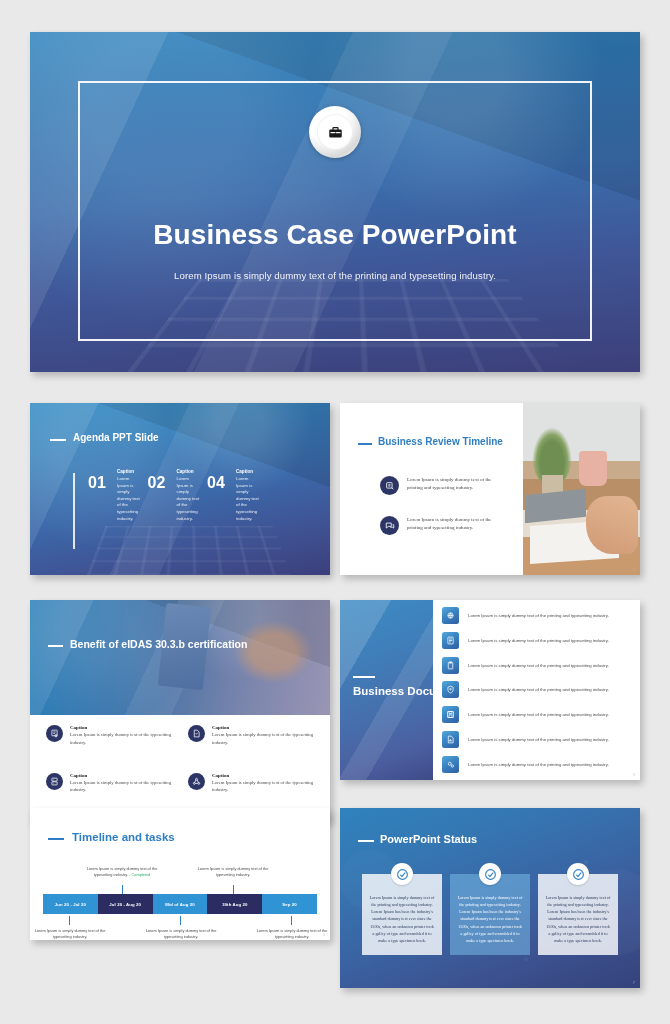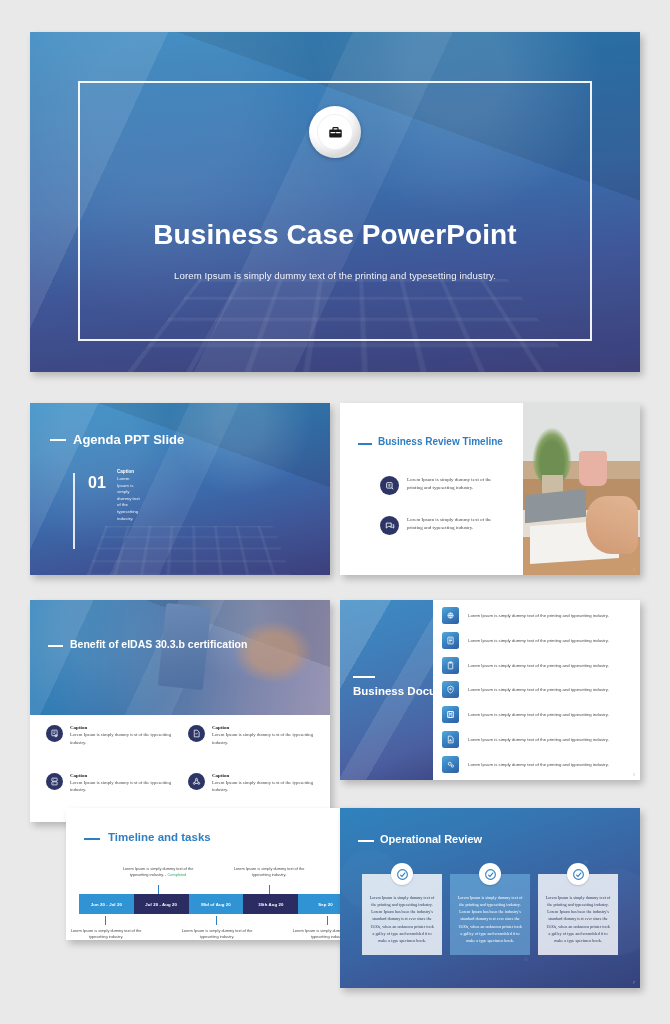--- a/index.html
+++ b/index.html
@@ -71,21 +71,21 @@
   #s1 .sub {
     position:absolute; left:0; right:0; top:70%;
     text-align:center; color:rgba(255,255,255,.93);
     font-size:9.6px; letter-spacing:.1px;
   }
 
   
   #s2 { left:30px; top:403px; width:300px; height:172px;
         background: linear-gradient(168deg,#2f8ac4 0%,#3480bb 22%,#3b6aab 52%,#3f5495 76%,#3c3f7c 100%); }
   #s2 .dash { position:absolute; left:20px; top:36px; width:16px; height:2px; background:#fff; }
-  #s2 .title { position:absolute; left:43px; top:29px; color:#fff; font-size:13px; font-weight:bold; }
+  #s2 .title { position:absolute; left:43px; top:29px; color:#fff; font-size:10px; font-weight:bold; }
   #s2 .vbar { position:absolute; left:43px; top:70px; width:1.6px; height:76px; background:rgba(255,255,255,.85); }
   #s2 .grid { position:absolute; left:58px; top:66px; right:10px; bottom:14px;
               display:grid; grid-template-columns:1fr 1fr 1fr 1fr; grid-template-rows:1fr 1fr; column-gap:6px; row-gap:6px; }
   #s2 .item { display:flex; gap:7px; align-items:flex-start; }
   #s2 .num { color:#fff; font-size:16px; font-weight:bold; line-height:1; padding-top:6px; min-width:22px; }
   #s2 .cap { color:#fff; font-size:4.6px; font-weight:bold; margin-bottom:2px; }
   #s2 .txt { color:rgba(255,255,255,.88); font-size:4.4px; line-height:1.5; max-width:88px; }
 
   
   #s3 { left:340px; top:403px; width:300px; height:172px; background:#fff; }
@@ -140,21 +140,21 @@
   #s5 .title { position:absolute; left:13px; top:84px; color:#fff; font-size:11.5px; font-weight:bold; line-height:1.35; }
   #s5 .list { position:absolute; left:34%; top:7px; right:14px; bottom:7px;
               display:flex; flex-direction:column; justify-content:space-between; }
   #s5 .row { display:flex; gap:9px; align-items:center; }
   #s5 .sicon { width:17px; height:17px; border-radius:2.5px; flex:0 0 auto;
      background: linear-gradient(150deg,#53a9dd 0%,#3b86c4 40%,#2f5fa3 100%);
      display:flex; align-items:center; justify-content:center; }
   #s5 .rtxt { font-size:4.3px; line-height:1.65; color:#4a4a4a; width:150px; }
 
   
-  #s6 { left:30px; top:808px; width:300px; height:132px; background:#fff;margin-left:36px; }
+  #s6 { left:30px; top:808px; width:300px; height:132px; background:#fff; }
   #s6 .dash { position:absolute; left:18px; top:30px; width:16px; height:2.4px; background:#2f7ec3; }
   #s6 .title { position:absolute; left:42px; top:23px; color:#2f7ec3; font-size:11.5px; font-weight:bold; }
   #s6 .bar { position:absolute; left:13px; right:13px; top:86px; height:20px; display:flex; }
   #s6 .seg { flex:1; display:flex; align-items:center; justify-content:center;
              color:#fff; font-size:4.3px; font-weight:bold; letter-spacing:.1px; }
   #s6 .seg.lt { background:#3094d4; }
   #s6 .seg.dk { background:#2b2d62; }
   #s6 .ann { position:absolute; text-align:center; font-size:3.9px; line-height:1.55; color:#4a4a4a; width:74px; }
   #s6 .ann .done { color:#2fae6a; }
   #s6 .tick { position:absolute; width:1.3px; background:#2f7ec3; }
@@ -211,20 +211,34 @@
     <div class="title">Agenda PPT Slide</div>
     <div class="vbar"></div>
     <div class="grid">
       <div class="item">
         <div class="num">01</div>
         <div>
           <div class="cap">Caption</div>
           <div class="txt">Lorem Ipsum is simply dummy text of the typesetting industry.</div>
         </div>
       </div>
+      <div class="item">
+        <div class="num">02</div>
+        <div>
+          <div class="cap">Caption</div>
+          <div class="txt">Lorem Ipsum is simply dummy text of the typesetting industry.</div>
+        </div>
+      </div>
+      <div class="item">
+        <div class="num">04</div>
+        <div>
+          <div class="cap">Caption</div>
+          <div class="txt">Lorem Ipsum is simply dummy text of the typesetting industry.</div>
+        </div>
+      </div>
     </div>
   </div>
 
   <div class="slide" id="s3">
     <div class="left"></div>
     <div class="right">
       <div class="plant"></div>
       <div class="pot"></div>
       <div class="cup"></div>
       <div class="lap"></div>
@@ -426,21 +440,21 @@
 
     <div class="tick" style="left:261px; top:108px; height:9px;"></div>
     <div class="ann" style="left:225px; top:120px;">Lorem Ipsum is simply dummy text of the typesetting industry.</div>
 
     <div class="pagenum">5</div>
   </div>
 
   <div class="slide" id="s7">
     <div class="net"></div>
     <div class="dash"></div>
-    <div class="title">Operational Review</div>
+    <div class="title">PowerPoint Status</div>
     <div class="cards">
       <div class="card a">
         <div class="chk">
           <svg width="13" height="13" viewBox="0 0 24 24" fill="none" stroke="#2f7ec3" stroke-width="2">
             <circle cx="12" cy="12" r="9"></circle>
               <path d="M8 12.5l3 3l6-7"></path>
           </svg>
         </div>
         <div class="ctxt">Lorem Ipsum is simply dummy text of the printing and typesetting industry. Lorem Ipsum has been the industry's standard dummy text ever since the 1500s, when an unknown printer took a galley of type and scrambled it to make a type specimen book.</div>
       </div>

